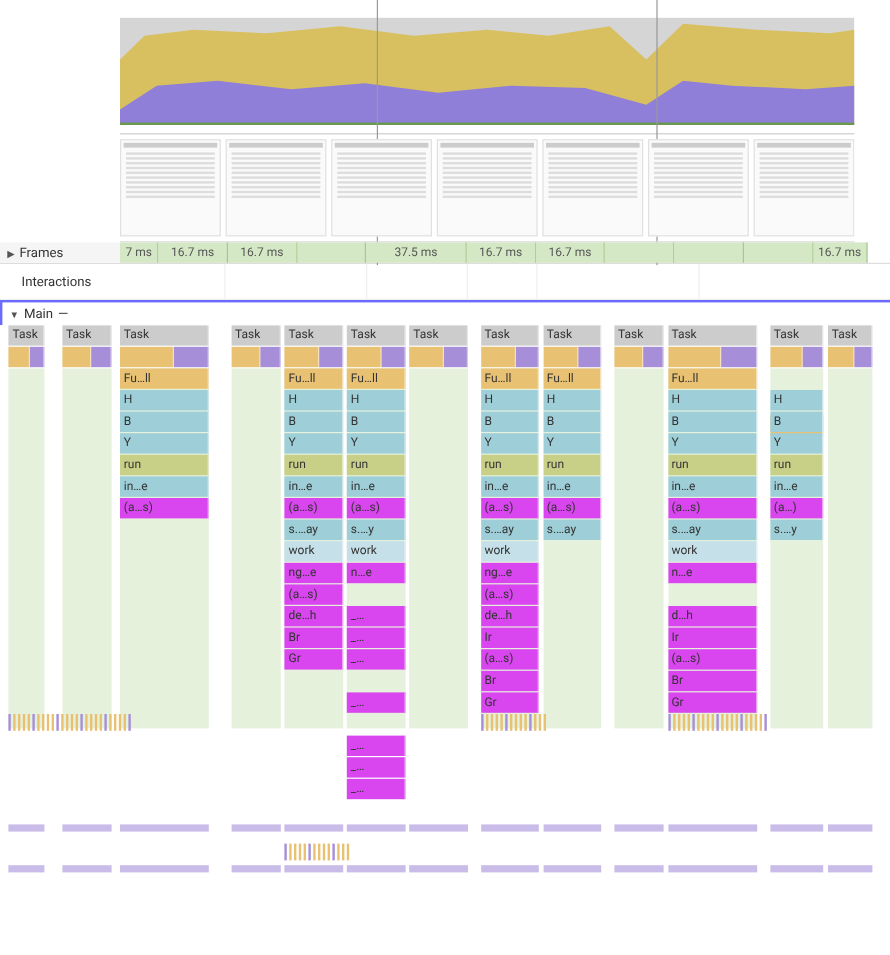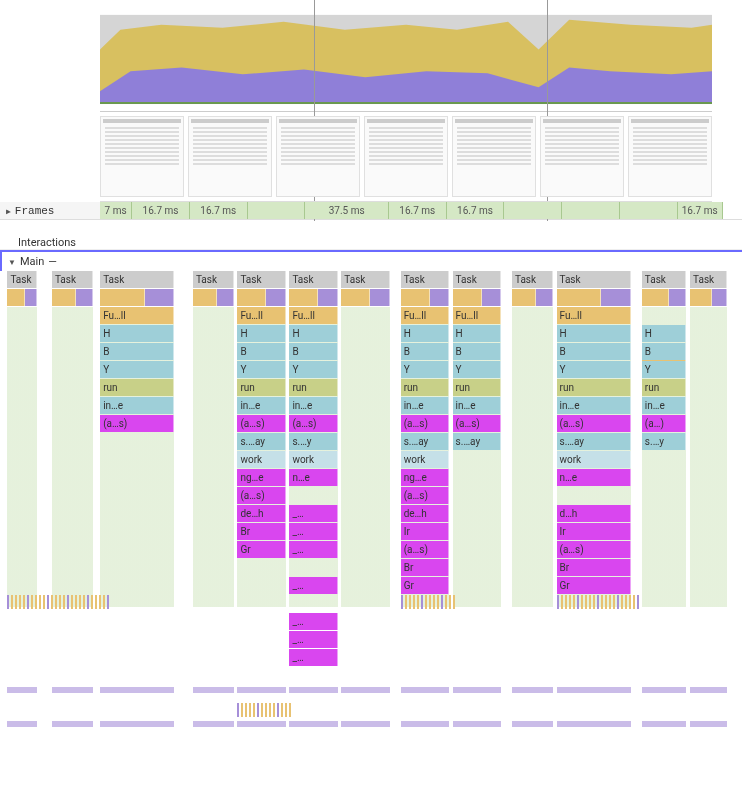--- a/index.html
+++ b/index.html
@@ -75,21 +75,20 @@
     }
     .track-label {
       width: 100px;
       padding-left: 6px;
       display: flex;
       align-items: center;
       gap: 4px;
       font-size: 11px;
       background: #f5f5f5;
       height: 100%;
-      font-family: Liberation Mono, monospace;
     }
     .track-content {
       flex: 1;
       display: flex;
       position: relative;
       height: 100%;
     }
     .frame-cell {
       background: #d5e8c5;
       border-right: 1px solid #a8c890;
@@ -100,21 +99,20 @@
       color: #555;
       white-space: nowrap;
       overflow: hidden;
     }
     
     
     .plain-row {
       height: 30px;
       display: flex;
       border-bottom: 1px solid #eee;
-      align-items: flex-end;
     }
     .plain-row-label {
       width: 100px;
       padding-left: 18px;
       display: flex;
       align-items: center;
       font-size: 11px;
     }
     .plain-row-body {
       flex: 1;

